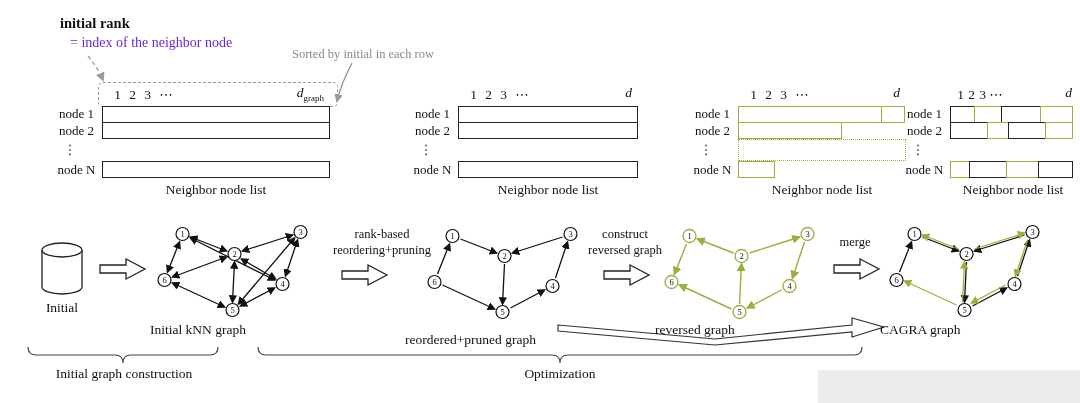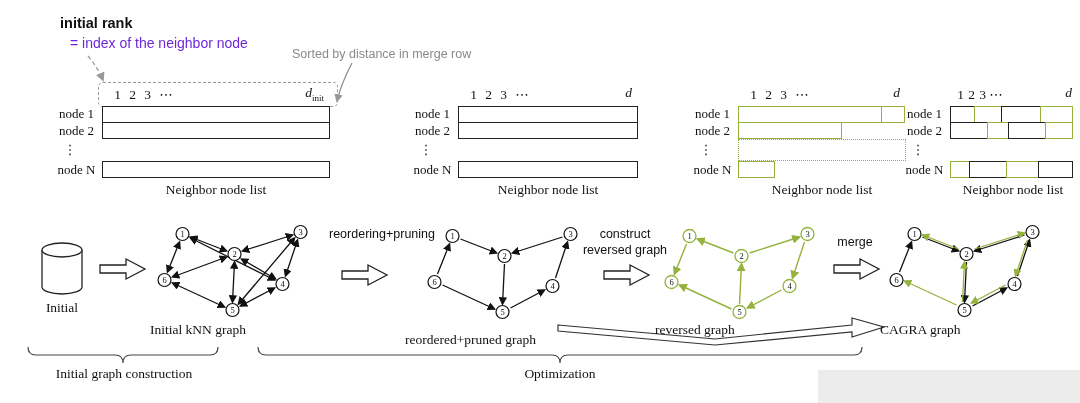--- a/index.html
+++ b/index.html
@@ -1,20 +1,20 @@
 <!DOCTYPE html>
 <html><head>
 <meta charset="utf-8">
 <style>
   *{margin:0;padding:0;box-sizing:border-box}
   html,body{background:#fff}
   #canvas{position:relative;width:1080px;height:403px;background:#fff;overflow:hidden;
           font-family:"Liberation Serif",serif;color:#111}
   .abs{position:absolute}
-  .sans{font-family:Liberation Sans, sans-serif}
+  .sans{font-family:Liberation Serif, serif}
   .note-title{font-size:14.5px;font-weight:bold}
   .note-sub{font-size:14px;color:#6d28d9}
   .note-gray{font-size:12.5px;color:#8a8a8a}
   .overlay{position:absolute;left:0;top:0;pointer-events:none}
 
   
   .ntab{position:absolute}
   .hdr{position:absolute;top:0;height:22px;display:flex;align-items:flex-end;
        font-size:13.5px;padding:0 6px 3px 8px}
   .hdr .n{width:15px;text-align:center}
@@ -64,31 +64,31 @@
     </defs>
     <path d="M88,56 Q98,68 103,80" fill="none" stroke="#9a9a9a" stroke-width="1.3" stroke-dasharray="4 3" marker-end="url(#mgray)"></path>
     <path d="M352,63 Q341,84 337,101" fill="none" stroke="#8a8a8a" stroke-width="1.2" marker-end="url(#mgray)"></path>
     <path d="M558,325 L715,339 L852,325 L852,318 L884,327 L852,337 L852,332 L715,345 L558,331 Z" fill="#fff" stroke="#333" stroke-width="1.2"></path>
     <path d="M28,347 Q28,355 36,355 L115,355 Q123,355 123,363 Q123,355 131,355 L210,355 Q218,355 218,347" fill="none" stroke="#444" stroke-width="1.2"></path>
     <path d="M258,347 Q258,355 266,355 L552,355 Q560,355 560,363 Q560,355 568,355 L854,355 Q862,355 862,347" fill="none" stroke="#444" stroke-width="1.2"></path>
   </svg>
 
   <div class="abs sans note-title" style="left:60px;top:15px">initial rank</div>
   <div class="abs sans note-sub" style="left:70px;top:35px">= index of the neighbor node</div>
-  <div class="abs sans note-gray" style="left:292px;top:47px">Sorted by distance in merge row</div>
+  <div class="abs sans note-gray" style="left:292px;top:47px">Sorted by initial in each row</div>
 
   <div class="hlbox" style="left:98px;top:82px;width:240px;height:25px"></div>
 
   <div class="ntab" style="left:56px;top:84px">
     <div class="hdr" style="left:46px;width:228px">
       <span class="n">1</span>
       <span class="n">2</span>
       <span class="n">3</span>
       <span class="ell">⋯</span>
-      <span class="dlab"><i>d</i><sub>init</sub></span>
+      <span class="dlab"><i>d</i><sub>graph</sub></span>
     </div>
     <div class="labs">
       <div class="lr">node 1</div>
       <div class="lr">node 2</div>
       <div class="dots">⋮</div>
       <div class="lr">node N</div>
     </div>
     <div class="rows" style="left:46px;width:228px">
       <div class="trow">
           <span class="seg" style="width:100%"></span>
@@ -214,20 +214,21 @@
       <path d="M2,9 H28 V3 L47,13 28,23 V17 H2 Z"></path>
     </svg>
   <svg class="abs blkarrow" style="left:602px;top:262px" width="50" height="26" viewBox="0 0 50 26">
       <path d="M2,9 H28 V3 L47,13 28,23 V17 H2 Z"></path>
     </svg>
   <svg class="abs blkarrow" style="left:832px;top:256px" width="50" height="26" viewBox="0 0 50 26">
       <path d="M2,9 H28 V3 L47,13 28,23 V17 H2 Z"></path>
     </svg>
 
   <div class="flabel sans" style="left:312px;top:226px;width:140px">
+    <div>rank-based</div>
     <div>reordering+pruning</div>
   </div>
   <div class="flabel sans" style="left:565px;top:226px;width:120px">
     <div>construct</div>
     <div>reversed graph</div>
   </div>
   <div class="flabel sans" style="left:820px;top:234px;width:70px">
     <div>merge</div>
   </div>
 

